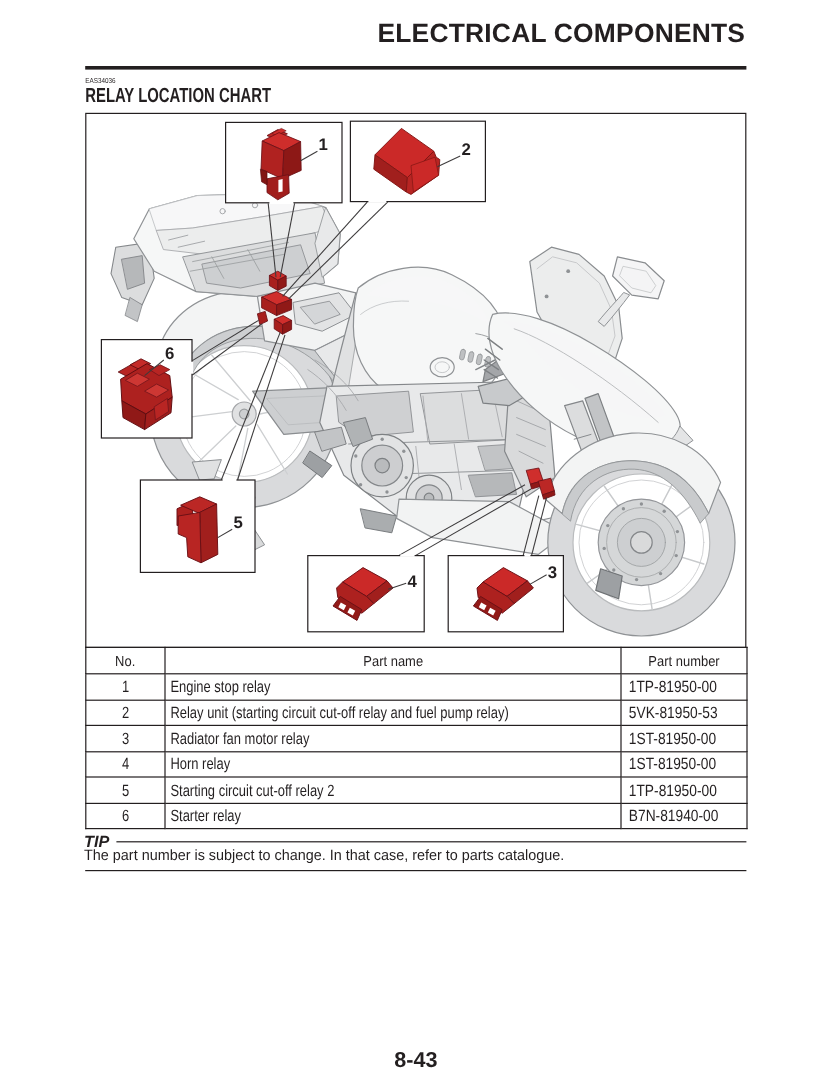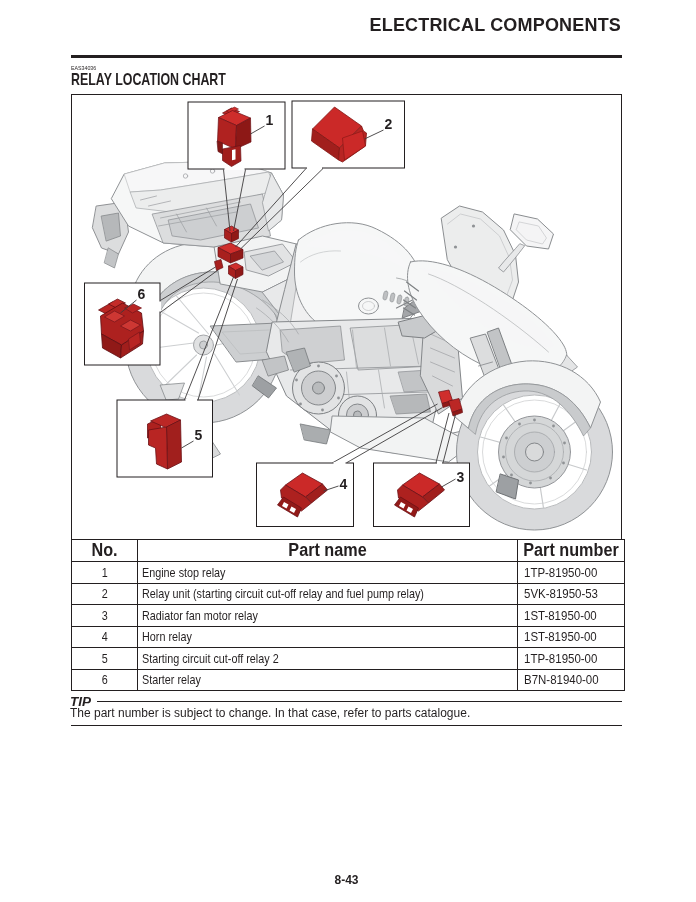--- a/index.html
+++ b/index.html
@@ -1,39 +1,39 @@
 <!DOCTYPE html>
 <html><head>
 <meta charset="utf-8">
 <style>
 html,body{margin:0;padding:0;background:#fff;}
 #page{position:relative;width:696px;height:902px;background:#fff;overflow:hidden;
   font-family:"Liberation Sans",sans-serif;color:#231f20;}
 .hdr{position:absolute;top:15px;left:0;width:621px;text-align:right;
-  font-size:18px;font-weight:bold;letter-spacing:0.18px;color:#231f20;}
+  font-size:22px;font-weight:bold;letter-spacing:0.18px;color:#231f20;}
 .rule{position:absolute;left:71px;top:55px;width:551px;height:3px;background:#231f20;}
 .eas{position:absolute;left:71px;top:64.5px;font-size:6px;transform:scaleX(0.88);transform-origin:0 0;color:#231f20;}
 .h2{position:absolute;left:71px;top:70px;font-size:17px;font-weight:bold;
   transform:scaleX(0.73);transform-origin:0 0;white-space:nowrap;}
 .fig{position:absolute;left:71px;top:94px;width:549px;height:444px;border:1px solid #231f20;}
 table.t{position:absolute;left:71px;top:539px;border-collapse:collapse;table-layout:fixed;}
 table.t td{border:1px solid #231f20;font-size:13.5px;padding:0;vertical-align:middle;overflow:hidden;}
-table.t .hd{font-weight:bold;font-size:18px;text-align:center;}
+table.t .hd{font-weight:normal;font-size:12px;text-align:center;}
 table.t .hd .cc{transform:scaleX(0.9);}
 td .cc{display:inline-block;transform:scaleX(0.8);transform-origin:center center;white-space:nowrap;}
 td .cl{display:block;transform:scaleX(0.8);transform-origin:0 center;margin-left:4px;white-space:nowrap;}
 td .cn{display:block;transform:scaleX(0.85);transform-origin:0 center;margin-left:6px;white-space:nowrap;}
 td.ctr{text-align:center;}
 .tiplbl{position:absolute;left:70px;top:694px;font-size:13.5px;font-weight:bold;font-style:italic;}
 .tipline{position:absolute;left:97px;top:701px;width:525px;height:1px;background:#231f20;}
 .tiptxt{position:absolute;left:70px;top:706px;font-size:12.5px;
   transform:scaleX(0.96);transform-origin:0 0;white-space:nowrap;}
 .botline{position:absolute;left:71px;top:725px;width:551px;height:1px;background:#231f20;}
 .pageno{position:absolute;left:71px;top:873px;width:551px;text-align:center;
-  font-size:12px;font-weight:bold;}
+  font-size:18px;font-weight:bold;}
 </style>
 </head>
 <body>
 <div id="page">
   <div class="hdr">ELECTRICAL COMPONENTS</div>
   <div class="rule"></div>
   <div class="eas">EAS34036</div>
   <div class="h2">RELAY LOCATION CHART</div>
   <div class="fig">
   <svg width="549" height="444" viewBox="71.5 95 549 444">

